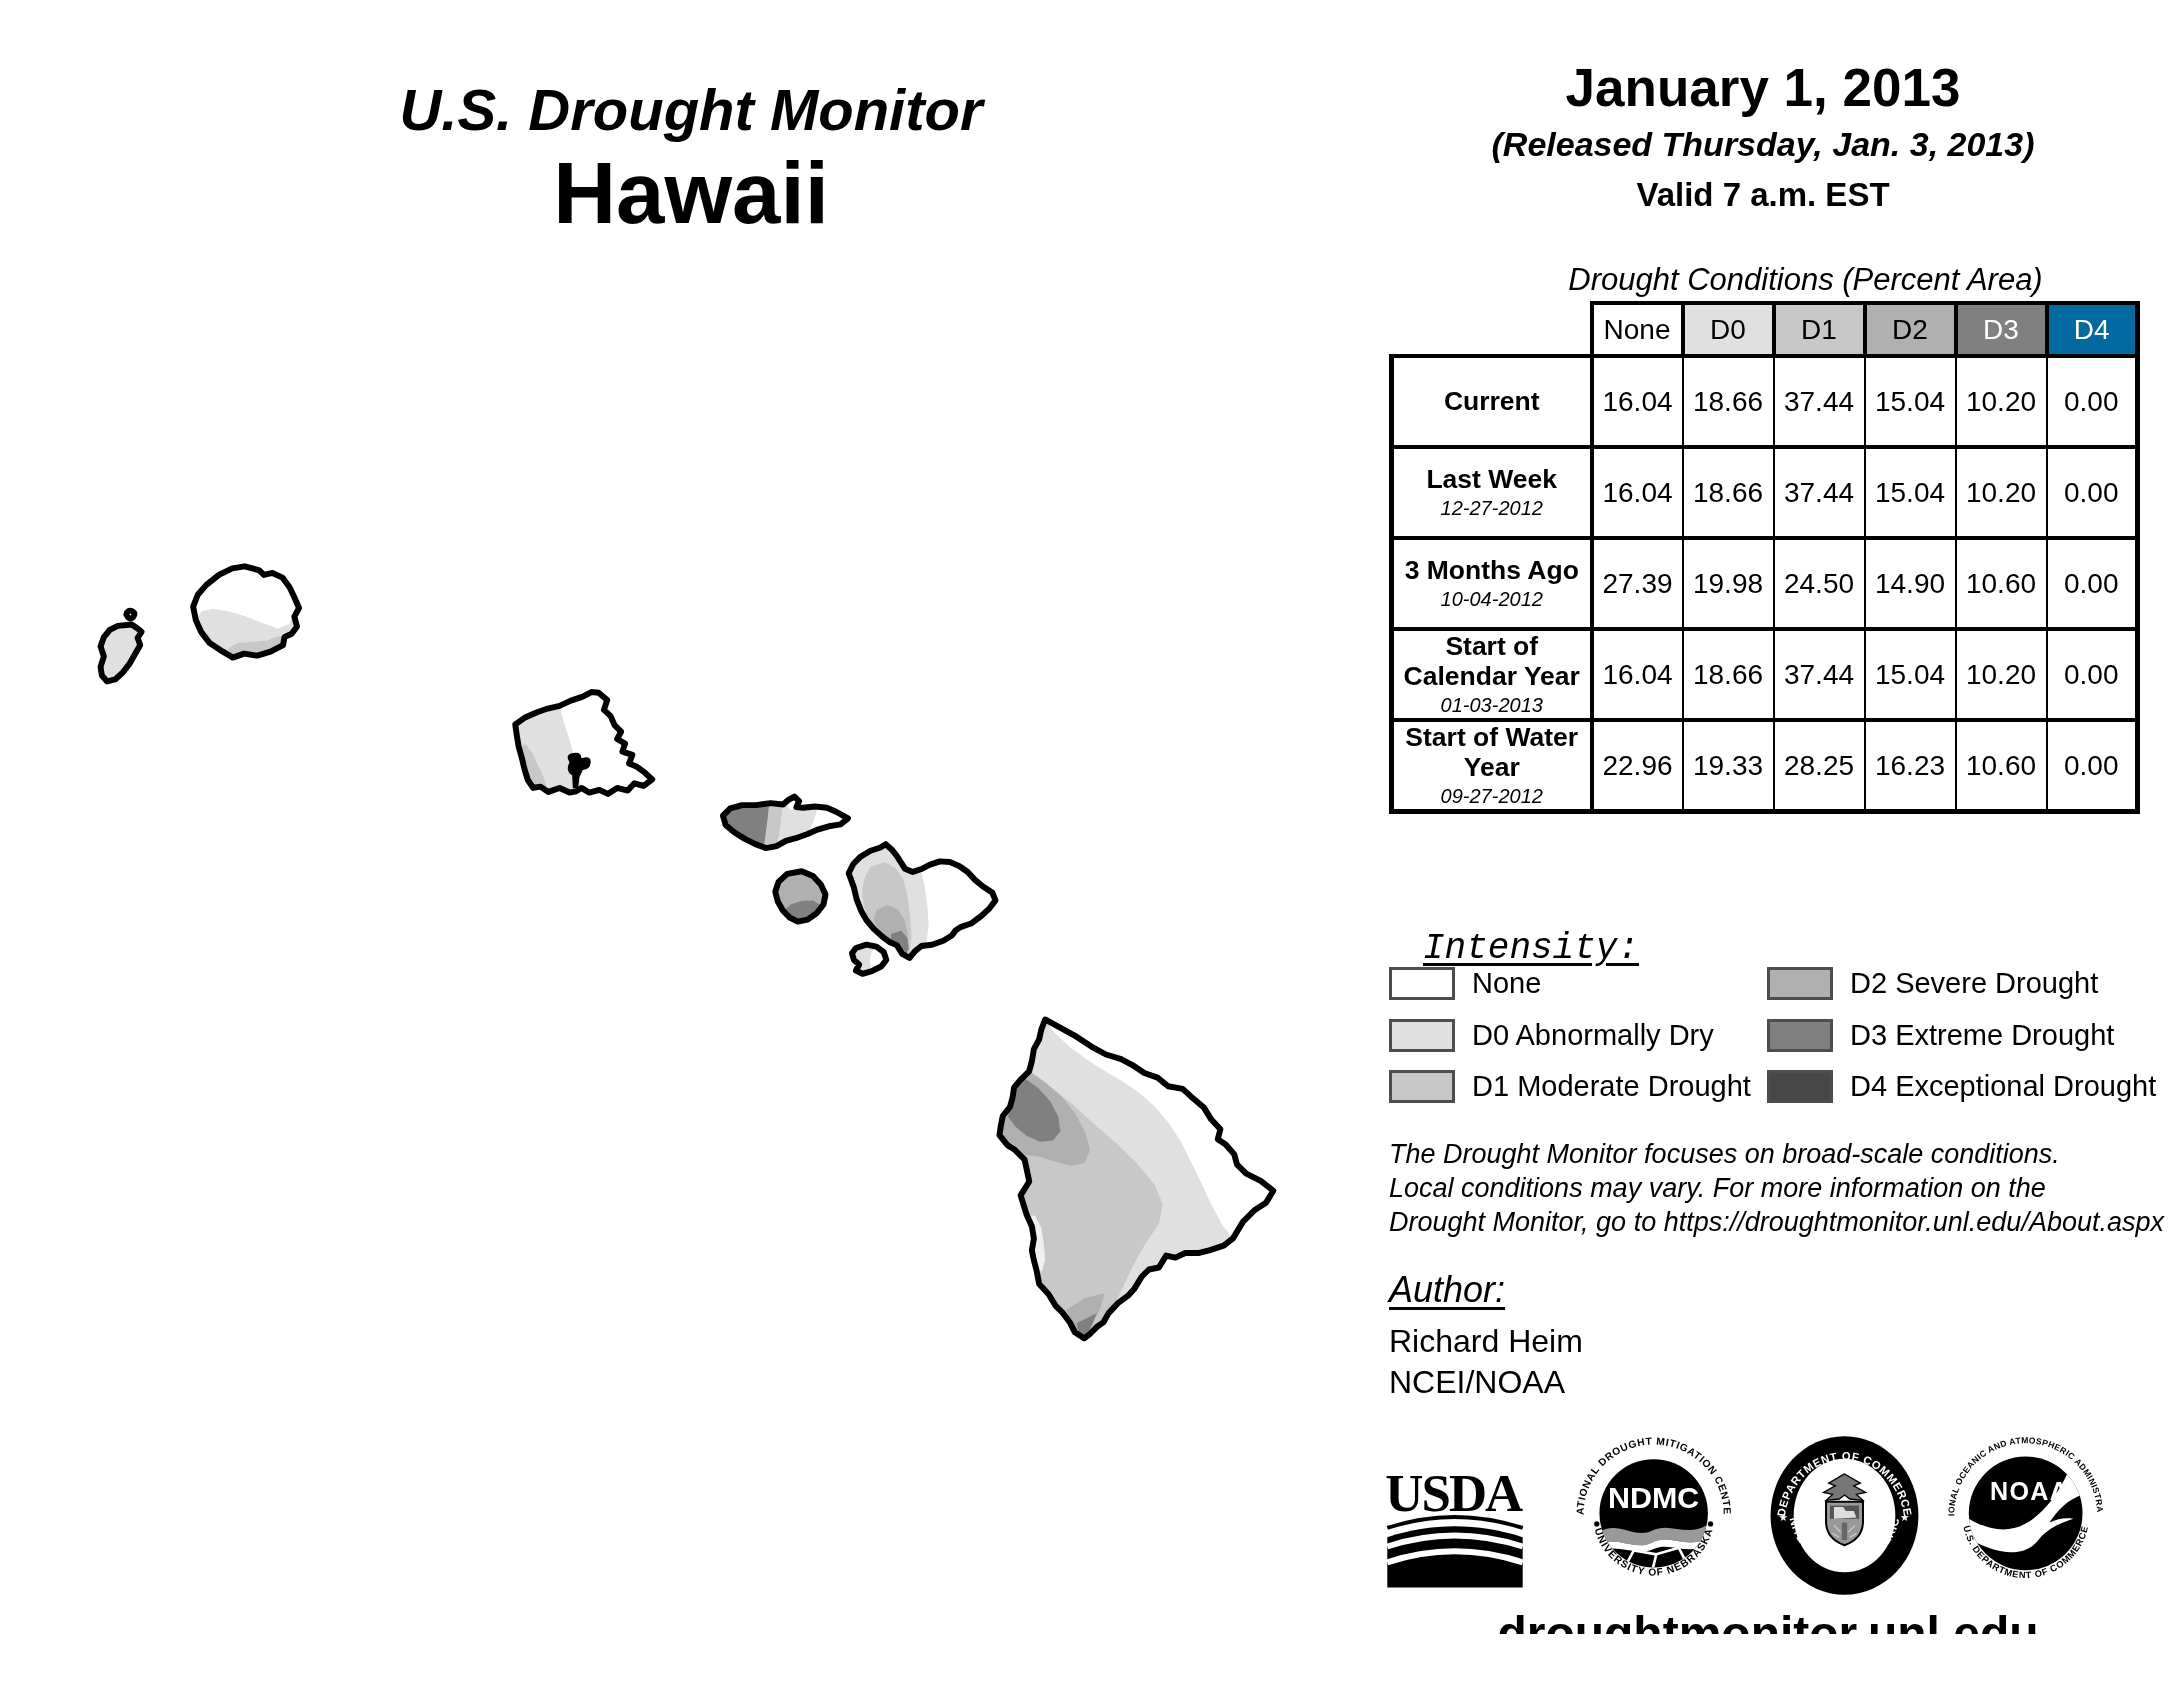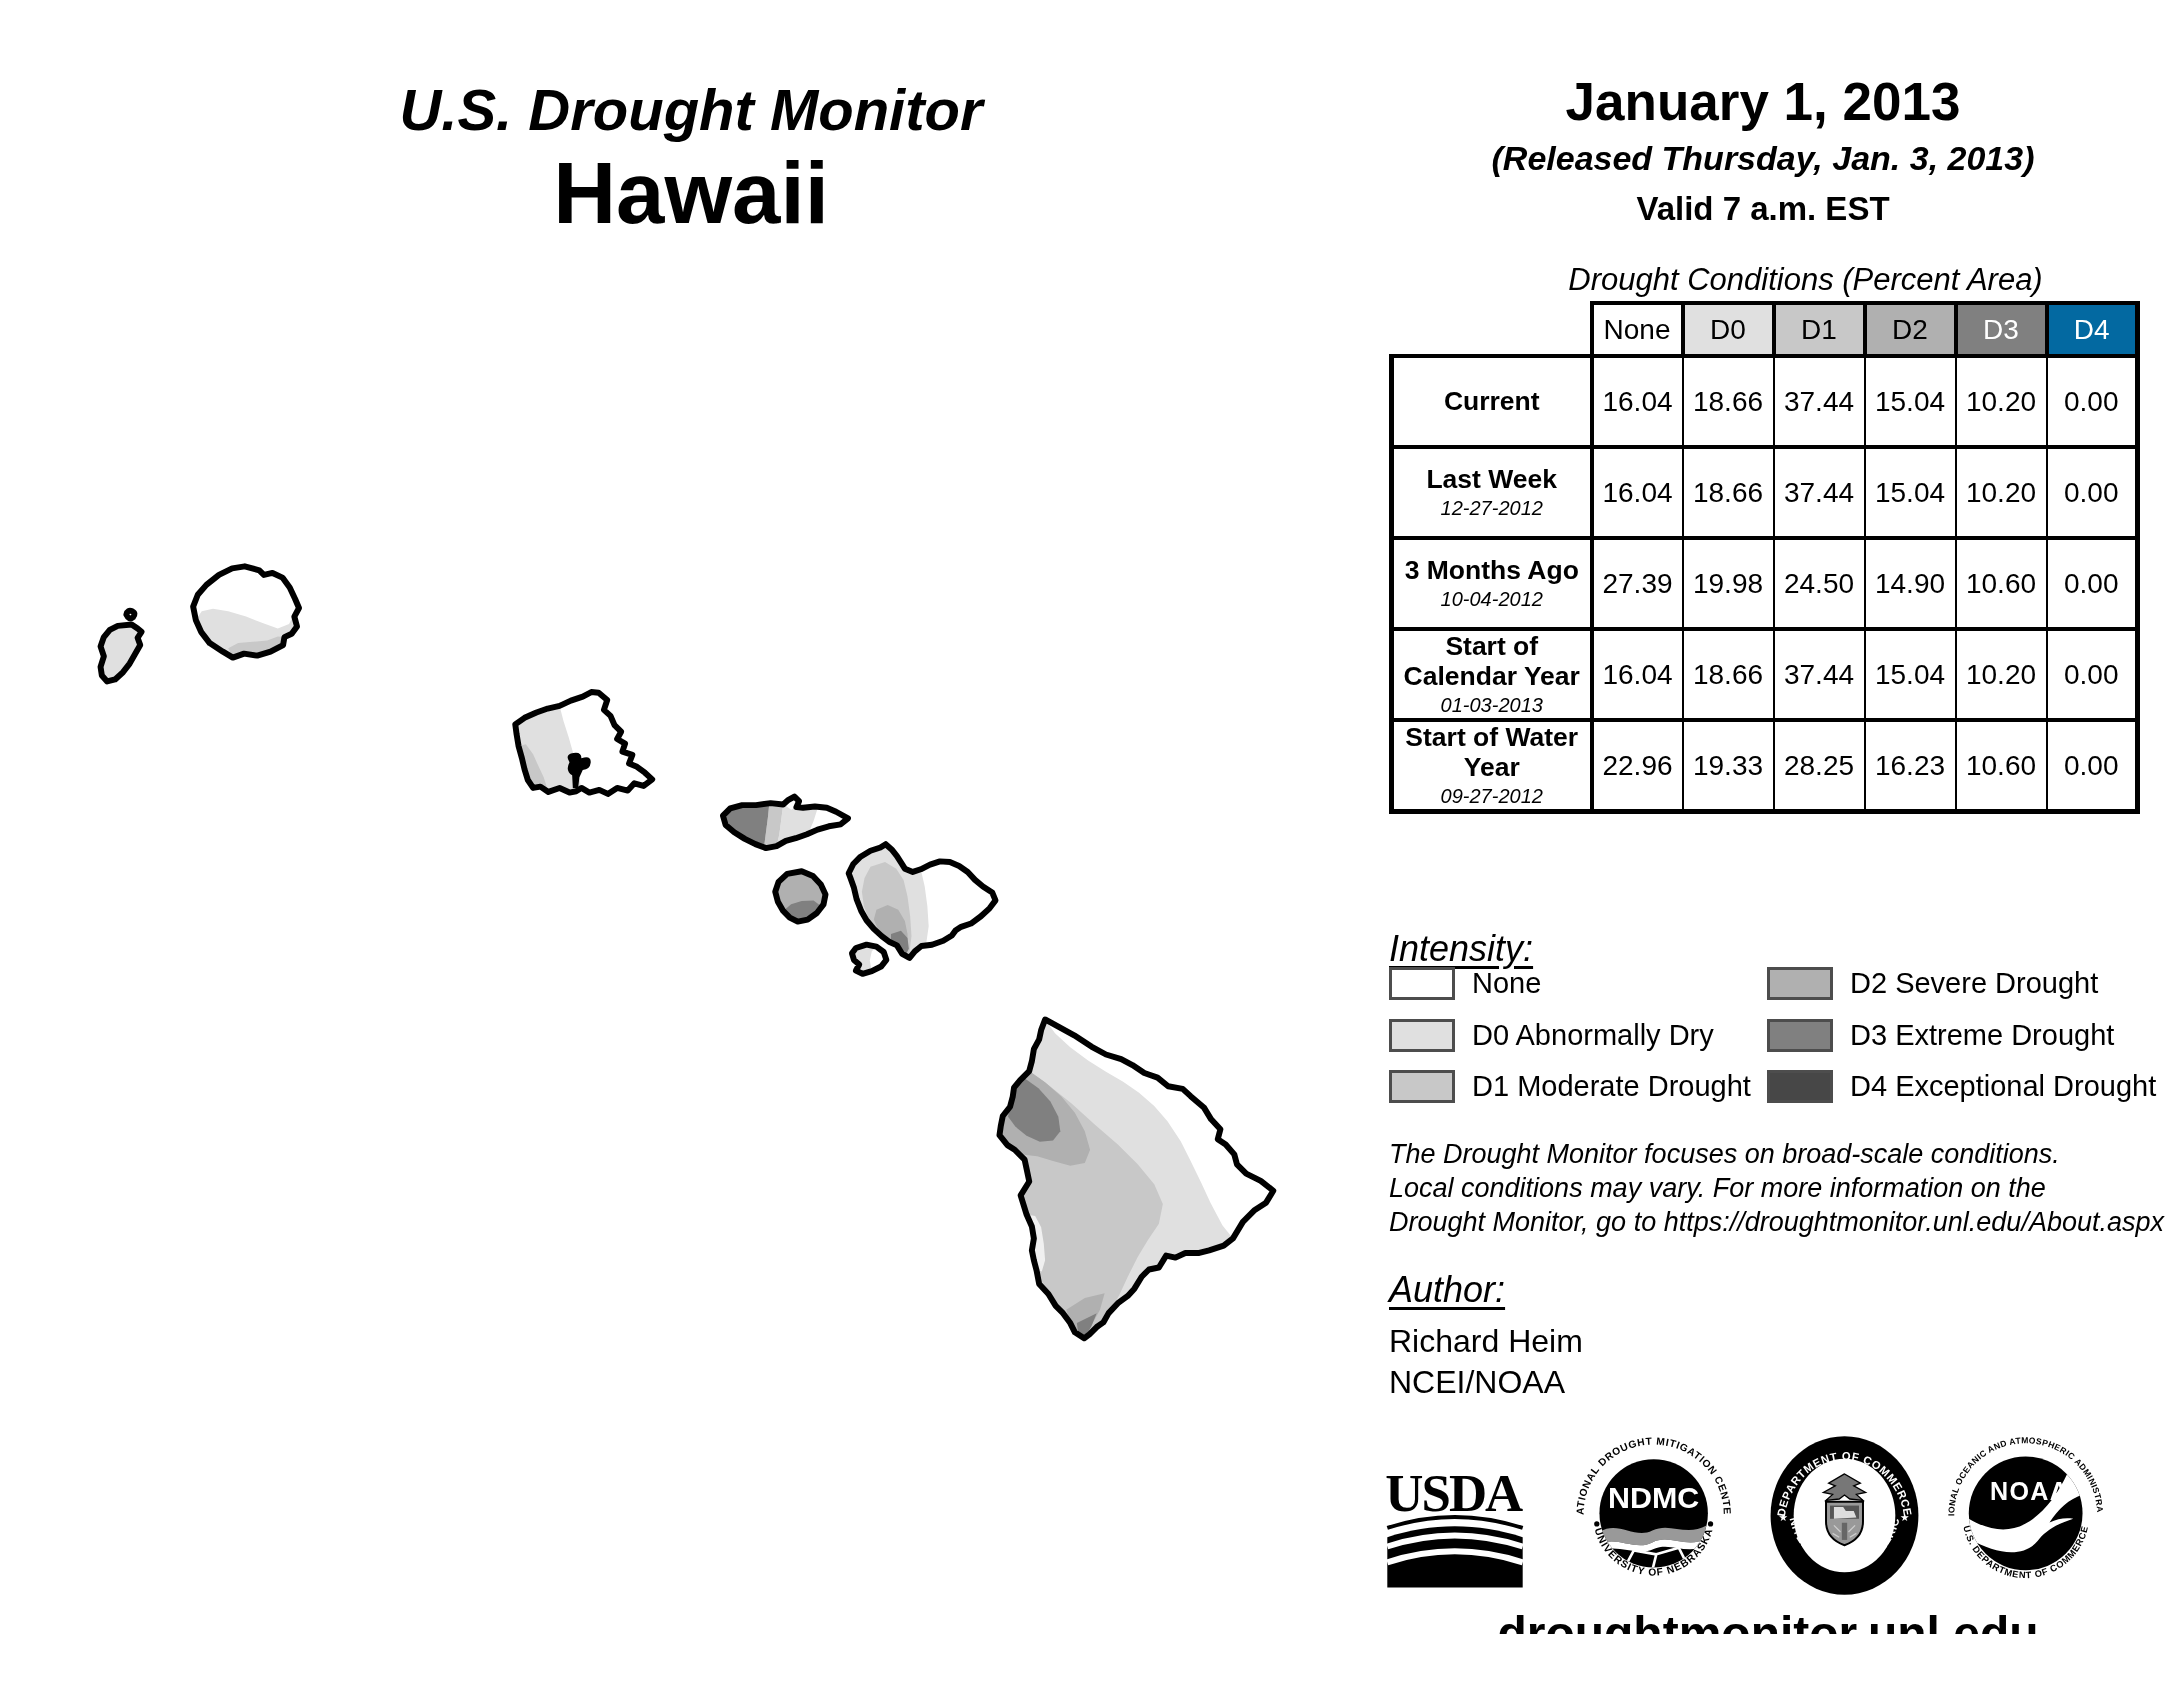--- a/index.html
+++ b/index.html
@@ -15,43 +15,43 @@
   .f-d2{fill:var(--c-d2,#b0b0b0);}
   .f-d3{fill:var(--c-d3,#808080);}
   .f-kona{fill:#f0f0f0;}
 
   
   #title-block{position:absolute;left:261px;top:78px;width:860px;text-align:center;}
   #title-line1{font-size:58px;font-weight:bold;font-style:italic;line-height:1.1;}
   #title-line2{font-size:87px;font-weight:bold;line-height:1.05;margin-top:5.3px;}
 
   
-  #date-block{position:absolute;left:1432px;top:74px;width:662px;text-align:center;}
+  #date-block{position:absolute;left:1432px;top:60px;width:662px;text-align:center;}
   #date-main{font-size:53px;font-weight:bold;line-height:1.05;}
   #date-released{font-size:34px;font-weight:bold;font-style:italic;margin-top:9.3px;}
   #date-valid{font-size:33px;font-weight:bold;margin-top:12px;}
 
   
   #table-caption{position:absolute;left:1531px;top:262px;width:549px;text-align:center;
     font-size:31px;font-style:italic;}
   #dm-table{position:absolute;left:1389px;top:301px;border-collapse:collapse;table-layout:fixed;}
   #dm-table th,#dm-table td{padding:0;text-align:center;vertical-align:middle;}
   #dm-table th.corner{border:none;background:#fff;}
   #dm-table th.col{border:4.6px solid #000;font-size:28px;font-weight:normal;height:49px;}
   #dm-table td.val{border:2.6px solid #000;border-top-width:4px;border-bottom-width:4px;
     font-size:28px;height:87px;background:#fff;}
   #dm-table td.label{border:4px solid #000;border-left-width:5.3px;border-right-width:4.6px;background:#fff;}
   #dm-table tr:last-child td{border-bottom-width:5.3px;}
   #dm-table td.val:last-child,#dm-table th.col:last-child{border-right-width:5.3px;}
   .rl{font-size:26.5px;font-weight:bold;line-height:1.12;}
   .rd{font-size:20px;font-style:italic;margin-top:2.6px;}
 
   
-  #intensity-heading{position:absolute;left:1389px;top:928px;font-size:36px;font-style:italic;
-    text-decoration:underline;text-underline-offset:5.3px;}
+  #intensity-heading{position:absolute;left:1423px;top:928px;font-size:36px;font-style:italic;
+    text-decoration:underline;text-underline-offset:5.3px;font-family:Liberation Mono, monospace;}
   #legend{position:absolute;left:1389px;top:967px;display:flex;}
   .legend-col{display:flex;flex-direction:column;}
   .legend-col.c1{width:378px;}
   .legend-item{display:flex;align-items:center;height:33px;margin-bottom:18.5px;}
   .swatch{width:66px;height:33px;box-sizing:border-box;border:3.3px solid #4d4d4d;flex:0 0 auto;}
   .legend-label{font-size:29px;margin-left:17px;white-space:nowrap;}
 
   
   #disclaimer{position:absolute;left:1389px;top:1137px;font-size:27px;font-style:italic;line-height:34px;}
   #author-heading{position:absolute;left:1389px;top:1269px;font-size:36px;font-style:italic;

